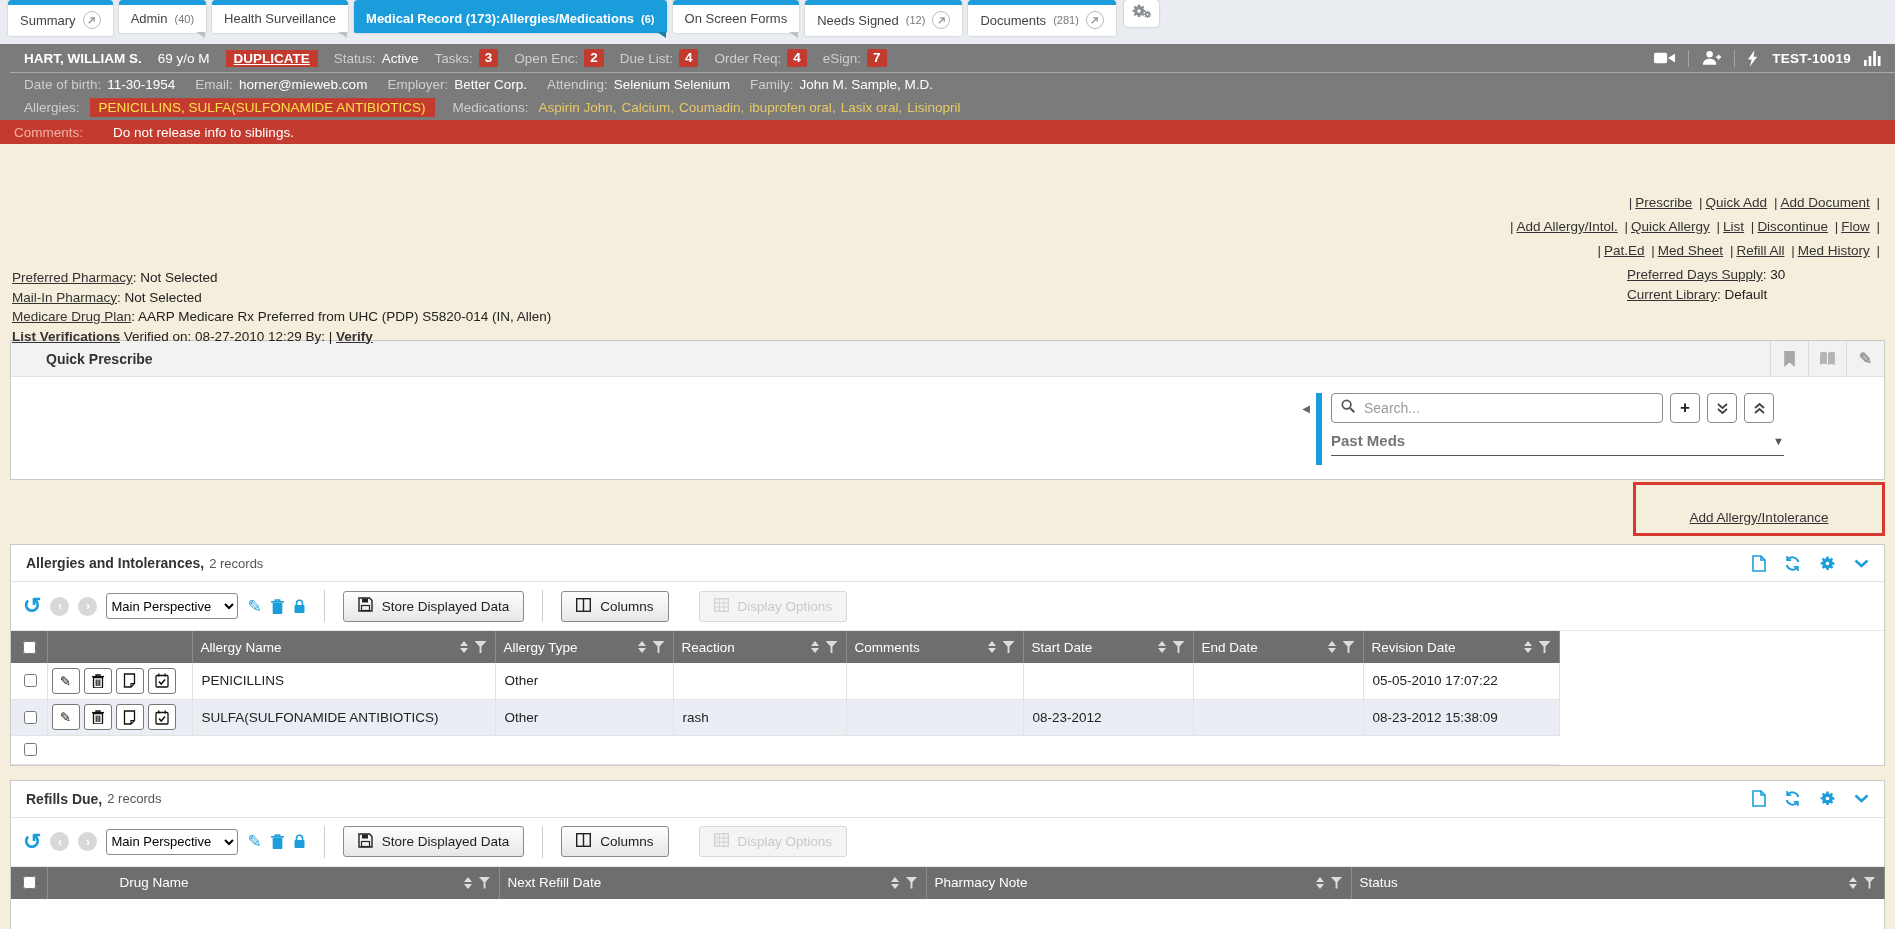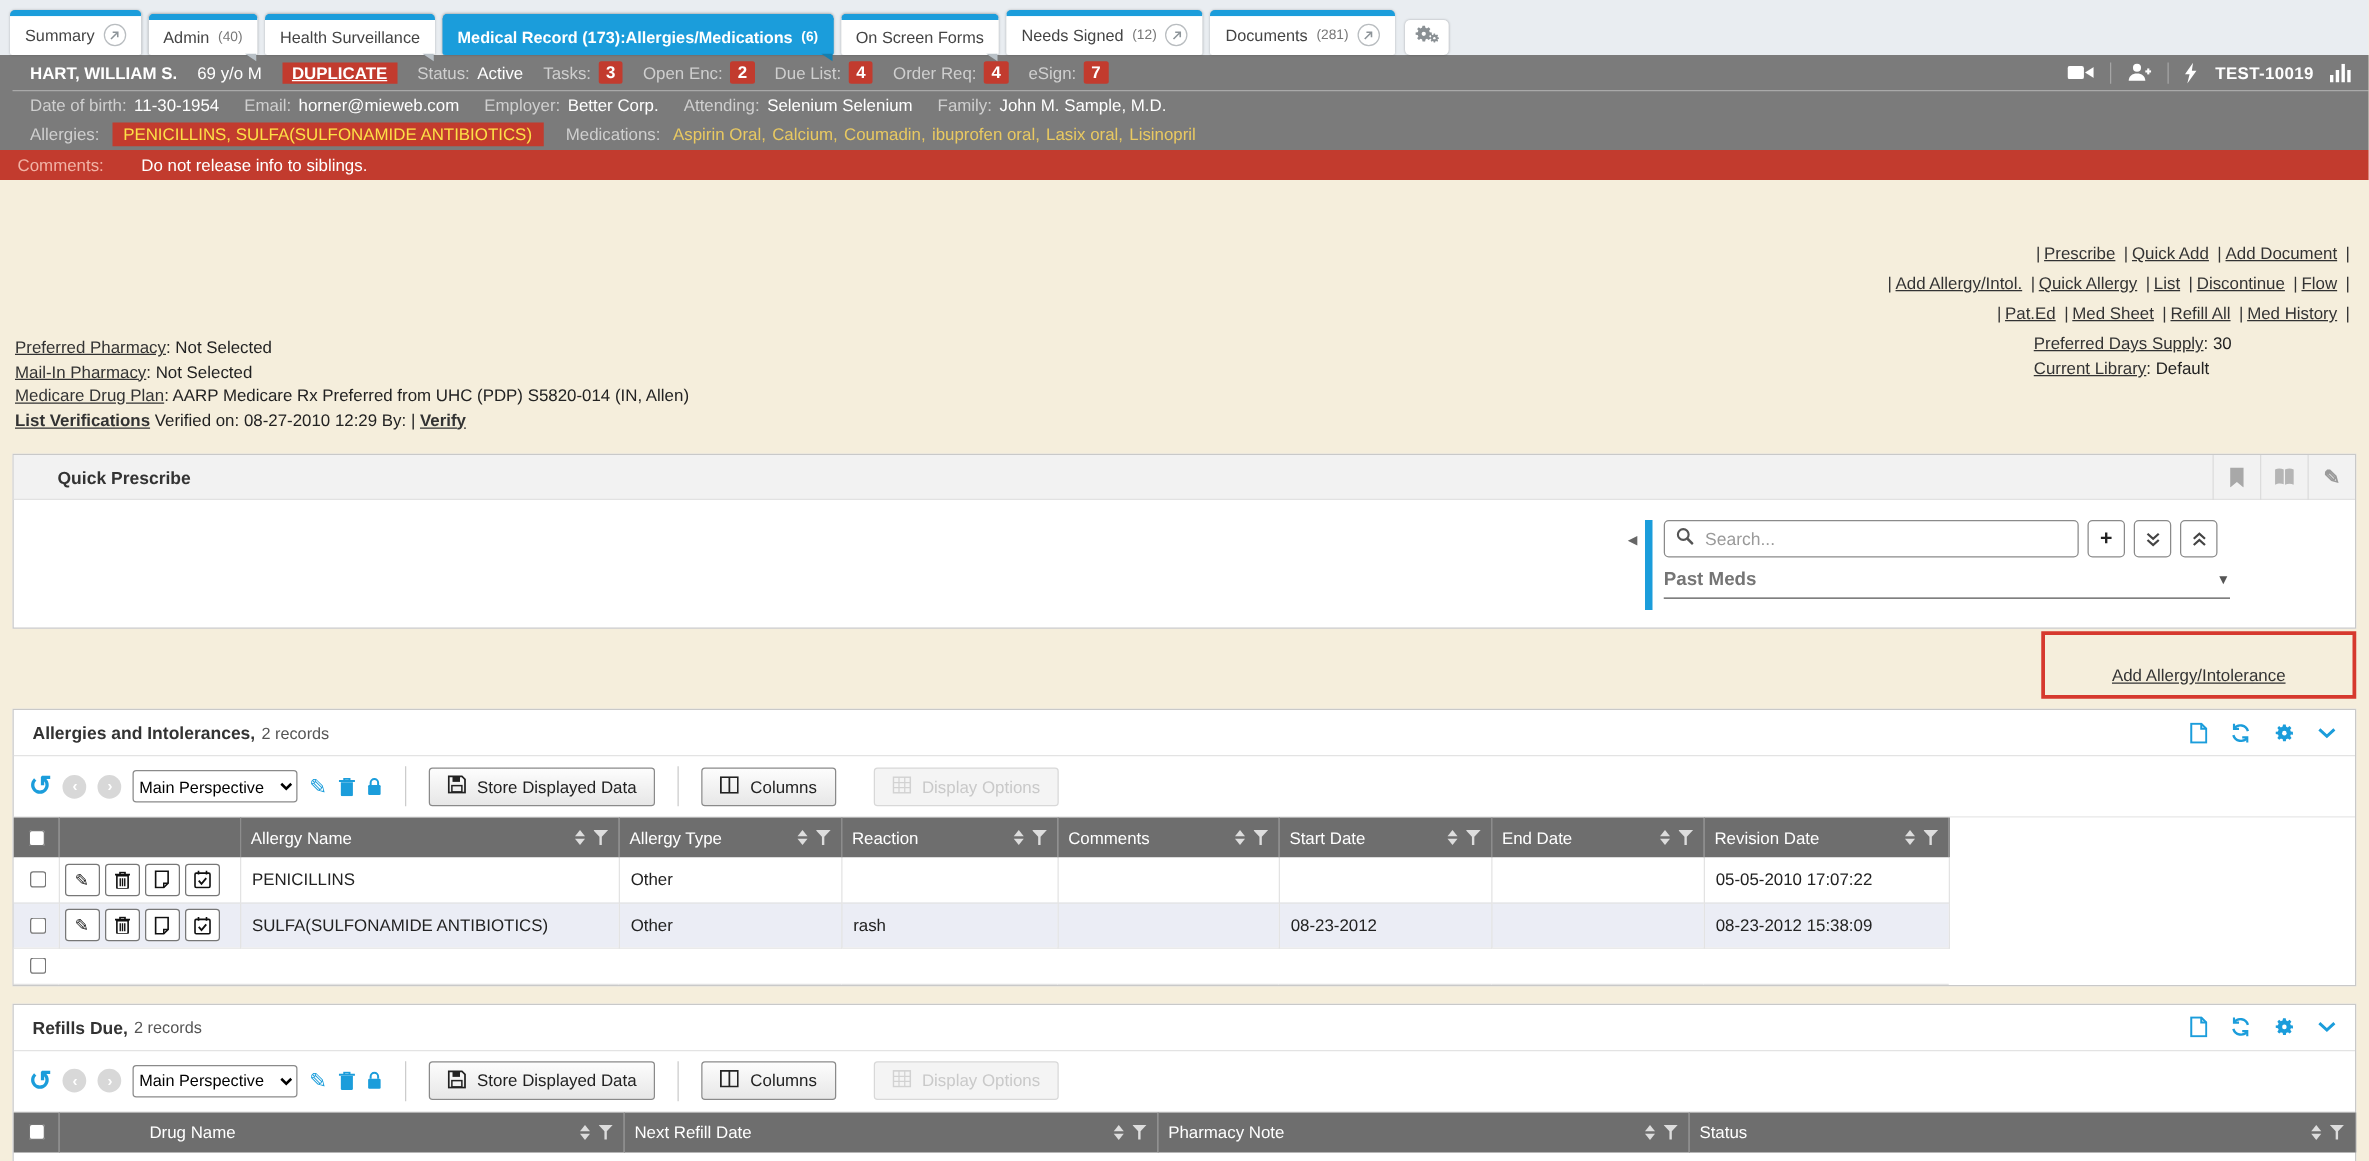--- a/index.html
+++ b/index.html
@@ -2,21 +2,21 @@
 <html><head>
 <meta charset="utf-8">
 <style>
   * { box-sizing: border-box; }
   html,body { margin:0; padding:0; }
   body {
     width:1895px; height:929px; overflow:hidden; position:relative;
     font-family:"Liberation Sans", sans-serif; background:#f5eedc; color:#222;
   }
   
-  .tabbar { height:44px; background:#e9edf1; display:flex; align-items:flex-end; padding-left:8px; gap:6px; }
+  .tabbar { height:44px; background:#e9edf1; display:flex; align-items:flex-start; padding-left:8px; gap:6px; }
   .tab { position:relative; background:#fff; border-radius:4px 4px 2px 2px; border-top:5px solid #1b9ddb;
          padding:6px 12px 7px; font-size:13px; color:#444; display:flex; align-items:center; gap:7px;
          box-shadow:0 0 2px rgba(0,0,0,.25); cursor:pointer; white-space:nowrap; }
   .tab.active { background:#1b9ddb; color:#fff; font-weight:bold; }
   .tab .cnt { font-size:11px; color:#777; }
   .tab.active .cnt { color:#fff; font-weight:bold; }
   .fold::after { content:""; position:absolute; right:1px; bottom:-5px;
          border-left:9px solid transparent; border-top:6px solid #b9c1c7; }
   .tab.active.fold::after { border-top-color:#157fb0; }
   .ext { width:18px; height:18px; border:1px solid #b9bdc0; border-radius:50%;
@@ -40,21 +40,21 @@
   .chart-id { color:#fff; font-weight:bold; letter-spacing:.3px; }
   .allergy-badge { background:#c23b2e; color:#fde047; padding:2px 9px; cursor:pointer; }
   .med { color:#e9c961; cursor:pointer; }
   .med-comma { color:#e9c961; margin:0 5px 0 0; }
   .icon-btn { cursor:pointer; display:inline-flex; align-items:center; }
   
   .comments { background:#c23b2e; height:24px; display:flex; align-items:center; padding:0 14px; font-size:13.5px; }
   .comments .clbl { color:#f1b3a6; margin-right:30px; }
   .comments .ctext { color:#fff; }
   
-  .info { position:relative; height:219px; }
+  .info { position:relative; height:196px; }
   .links { position:absolute; top:47px; right:12px; text-align:right; font-size:13.5px; line-height:24px; color:#333; }
   a.lnk, .lnk { color:#333; text-decoration:underline; cursor:pointer; }
   .pipe { margin:0 3px; color:#333; }
   .prefs { position:absolute; top:121px; right:12px; width:256px; text-align:left; font-size:13.5px; line-height:20px; }
   .pharm { position:absolute; top:124px; left:12px; font-size:13.5px; line-height:19.5px; }
   .bold { font-weight:bold; }
   
   .panel { background:#fff; border:1px solid #c9c9c9; margin:0 10px; }
   .qp { height:140px; }
   .qp-head { background:#f2f2f2; border-bottom:1px solid #e2e2e2; height:36px; display:flex; align-items:center;
@@ -260,21 +260,21 @@
     <span class="pair">
         <span class="lbl">Family:</span>
         <span class="val">John M. Sample, M.D.</span>
       </span>
   </div>
   <div class="band-row brow3">
     <span class="lbl">Allergies:</span>
     <span class="allergy-badge">PENICILLINS, SULFA(SULFONAMIDE ANTIBIOTICS)</span>
     <span class="lbl" style="margin-left:8px">Medications:</span>
     <span>
-      <span class="med">Aspirin Oral</span><span class="med-comma">,</span><span class="med">Calcium</span><span class="med-comma">,</span><span class="med">Coumadin</span><span class="med-comma">,</span><span class="med">ibuprofen oral</span><span class="med-comma">,</span><span class="med">Lasix oral</span><span class="med-comma">,</span><span class="med">Lisinopril</span>
+      <span class="med">Aspirin John</span><span class="med-comma">,</span><span class="med">Calcium</span><span class="med-comma">,</span><span class="med">Coumadin</span><span class="med-comma">,</span><span class="med">ibuprofen oral</span><span class="med-comma">,</span><span class="med">Lasix oral</span><span class="med-comma">,</span><span class="med">Lisinopril</span>
     </span>
   </div>
 </div>
 
 <div class="comments">
   <span class="clbl">Comments:</span>
   <span class="ctext">Do not release info to siblings.</span>
 </div>
 
 <div class="info">

